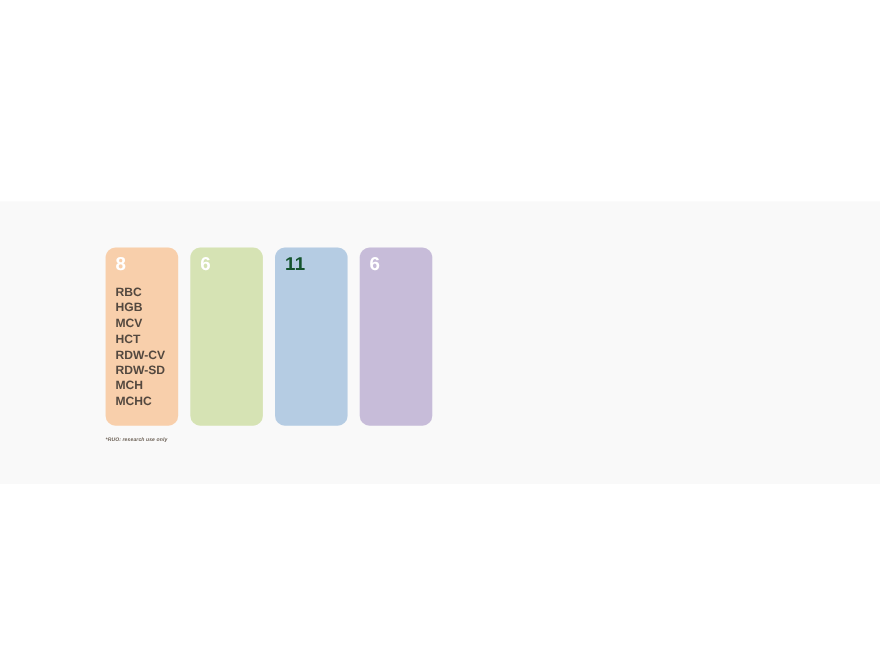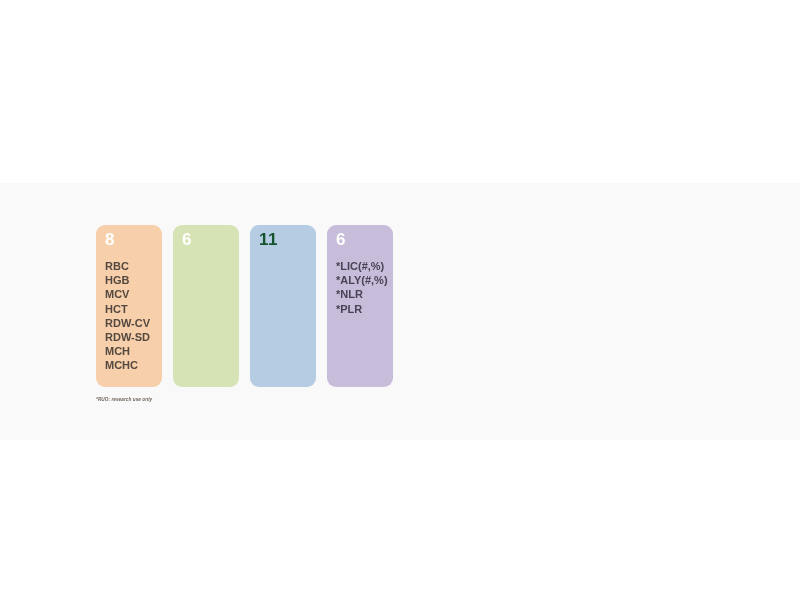--- a/index.html
+++ b/index.html
@@ -107,23 +107,17 @@
   <div class="param-card card-plt" style="background: rgb(214, 227, 180); color: rgb(76, 83, 64);">
     <div class="card-count" style="color: rgb(255, 255, 255);">6</div>
   </div>
 
   <div class="param-card card-wbc" style="background: rgb(181, 204, 227); color: rgb(65, 76, 88);">
     <div class="card-count" style="color: #14532d;">11</div>
   </div>
 
   <div class="param-card card-ruo" style="background: rgb(199, 188, 217); color: rgb(74, 67, 85);">
     <div class="card-count" style="color: rgb(255, 255, 255);">6</div>
-    <div class="param-list">
-      <div class="param-item">*LIC(#,%)</div>
-      <div class="param-item">*ALY(#,%)</div>
-      <div class="param-item">*NLR</div>
-      <div class="param-item">*PLR</div>
-    </div>
   </div>
 
 </div>
 
 <div id="footnote">*RUO: research use only</div>
 
 </body></html>

